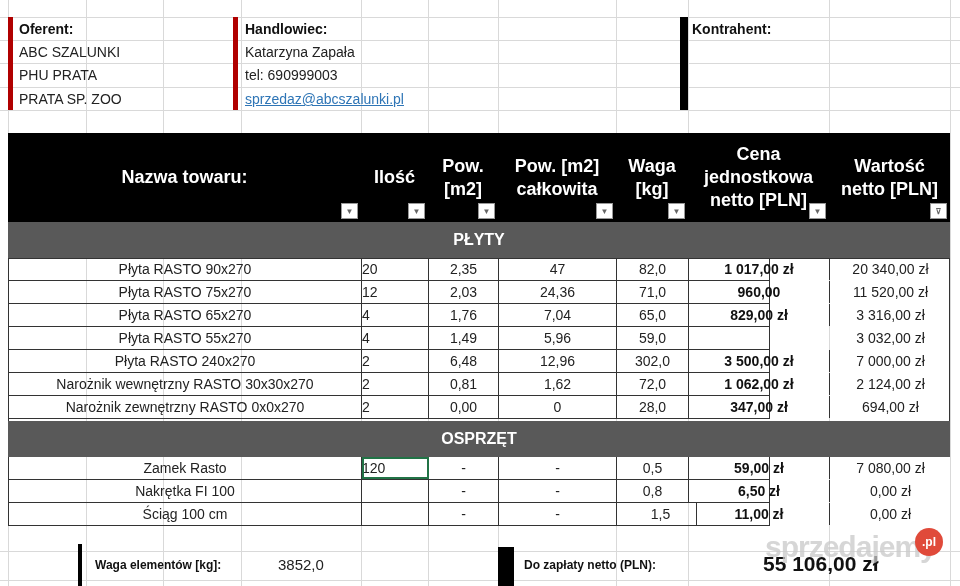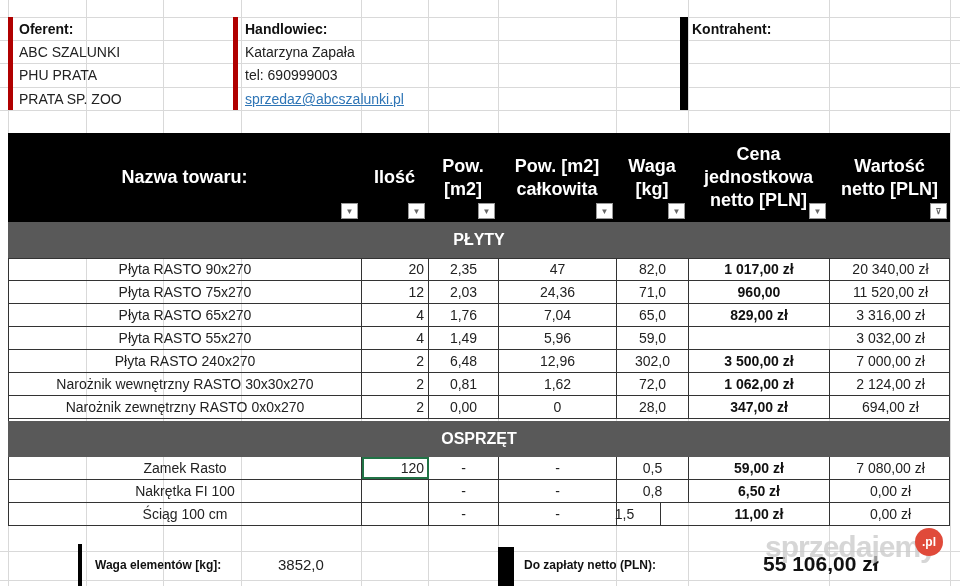--- a/index.html
+++ b/index.html
@@ -16,24 +16,24 @@
 
   
   .thead { position:absolute; left:8px; top:133px; width:942px; height:89px; background:#000; }
   .th { position:absolute; top:0; height:89px; color:#fff; font-weight:bold; font-size:18px;
         display:flex; align-items:center; justify-content:center; text-align:center; line-height:23px; }
   .fbtn { position:absolute; bottom:3px; right:3px; width:17px; height:16px; background:#fff;
           border:1px solid #999; box-sizing:border-box; font-size:8px; color:#666;
           display:flex; align-items:center; justify-content:center; }
   .band { position:absolute; left:8px; width:942px; height:36px; background:#595959; color:#fff;
           font-weight:bold; font-size:16px; display:flex; align-items:center; justify-content:center; }
-  .row { position:absolute; left:8px; width:942px; height:23px; border-bottom:1px solid #333; box-sizing:border-box; }
+  .row { position:absolute; left:8px; width:762px; height:23px; border-bottom:1px solid #333; box-sizing:border-box; }
   .cell { position:absolute; top:0; height:22px; line-height:22px; font-size:14px; text-align:center;
           border-right:1px solid #333; box-sizing:border-box; color:#222; overflow:hidden; white-space:nowrap; }
-  .cell.r { text-align:right; padding-right:4px; }
+  .cell.r { text-align:left; padding-right:4px; }
   .cell.b { font-weight:bold; color:#111; }
   .tbl-frame { position:absolute; left:8px; width:942px; border-left:1px solid #333; border-right:1px solid #333; box-sizing:border-box; }
   .sel { outline:2px solid #217346; outline-offset:-2px; }
   .wm { position:absolute; left:765px; top:530px; font-size:30px; font-weight:bold; color:rgba(200,200,200,0.75); letter-spacing:-1px; }
   .wm-dot { position:absolute; left:915px; top:528px; width:28px; height:28px; border-radius:50%; background:#e04a3a; color:#fff;
             font-size:12px; font-weight:bold; display:flex; align-items:center; justify-content:center; }
 </style>
 </head>
 <body>
 
@@ -203,21 +203,21 @@
       <div class="cell " style="left: 490px; width: 118px;">-</div>
       <div class="cell " style="left: 608px; width: 72px;">0,8</div>
       <div class="cell b" style="left: 680px; width: 141px;">6,50 zł</div>
       <div class="cell " style="left: 821px; width: 121px; border-right: none;">0,00 zł</div>
     </div>
     <div class="row" style="top: 503px; border-left: 1px solid rgb(51, 51, 51); border-right: 1px solid rgb(51, 51, 51);">
       <div class="cell " style="left: 0px; width: 353px;">Ściąg 100 cm</div>
       <div class="cell r" style="left: 353px; width: 67px;"></div>
       <div class="cell " style="left: 420px; width: 70px;">-</div>
       <div class="cell " style="left: 490px; width: 118px;">-</div>
-      <div class="cell " style="left: 580px; width: 72px;">1,5</div>
+      <div class="cell " style="left: 616px; width: 72px;">1,5</div>
       <div class="cell b" style="left: 680px; width: 141px;">11,00 zł</div>
       <div class="cell " style="left: 821px; width: 121px; border-right: none;">0,00 zł</div>
     </div>
   </div>
 
 <div>
   <div class="bar-black" style="left:78px; top:544px; width:4px; height:42px;"></div>
   <div class="abs lbl-bold" style="left:95px; top:558px; font-size:12px;">Waga elementów [kg]:</div>
   <div class="abs" style="left:278px; top:556px; font-size:15px;">3852,0</div>
   <div class="bar-black" style="left:498px; top:547px; width:16px; height:39px;"></div>

